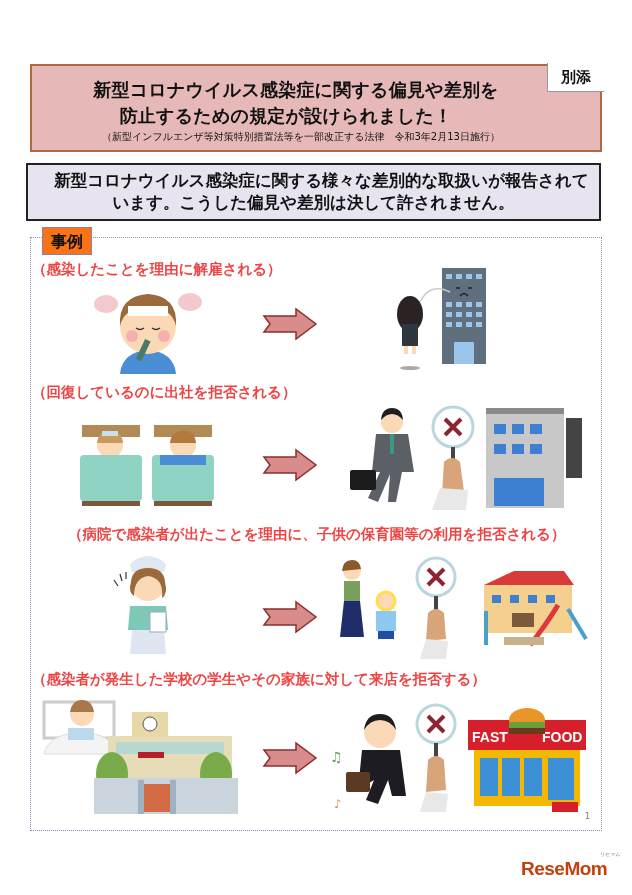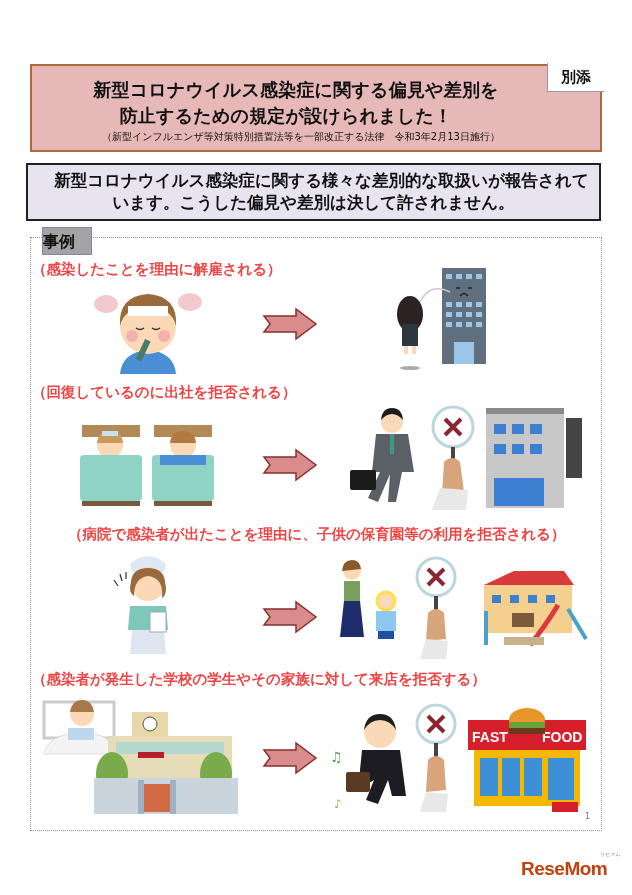--- a/index.html
+++ b/index.html
@@ -34,22 +34,22 @@
       position: absolute; left: 6px; top: 5px; right: 6px;
       font-weight: bold; font-size: 16.5px; line-height: 22px; text-indent: 16px; text-align: center;
     }
 
     .examples-frame {
       position: absolute; left: 30px; top: 237px; width: 572px; height: 594px;
       border: 1.5px dotted #8c8fb6;
     }
     .examples-tab {
       position: absolute; left: 42px; top: 227px; width: 50px; height: 28px;
-      background: #a3a3a3; border: 1px solid #8d80a8;
-      font-size: 16px; font-weight: bold; text-align: left; line-height: 27px;
+      background: #f97316; border: 1px solid #8d80a8;
+      font-size: 16px; font-weight: bold; text-align: center; line-height: 27px;
     }
     .case-label {
       position: absolute; left: 32px; font-size: 14.5px; font-weight: bold; color: #ef4444; white-space: nowrap;
     }
 
     .arrow { position: absolute; width: 56px; height: 34px; }
 
     .illus { position: absolute; }
     .page-num { position: absolute; left: 585px; top: 812px; font-size: 8px; color: #777; }
     .logo {

